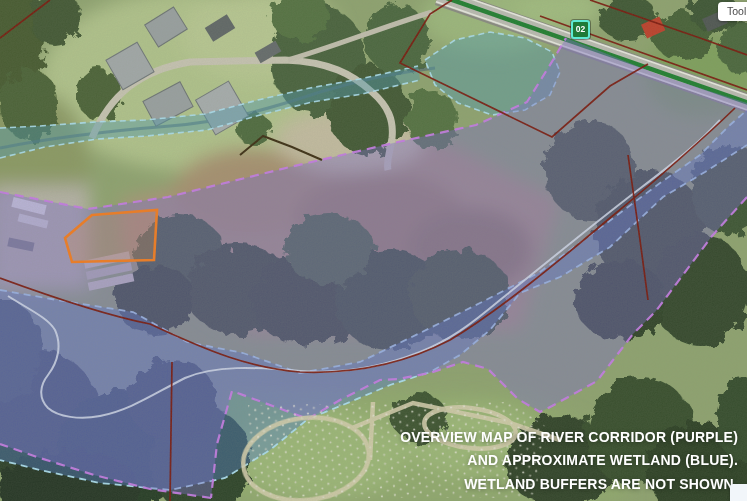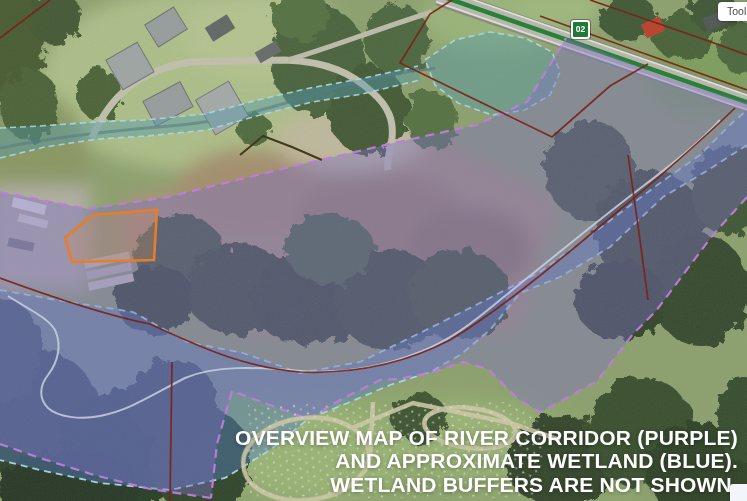--- a/index.html
+++ b/index.html
@@ -6,26 +6,26 @@
   #stage{position:relative;width:747px;height:501px;overflow:hidden;
          font-family:"Liberation Sans",sans-serif;background:#8fa36f;}
   #map-svg{position:absolute;left:0;top:0;}
   .ui-chip{position:absolute;background:#ffffff;border-radius:4px;
            box-shadow:0 1px 3px rgba(0,0,0,.35);}
   #tool-btn{left:718px;top:2px;width:46px;height:19px;
             font-size:10.5px;color:#4a4a4a;line-height:19px;padding-left:9px;
             box-sizing:border-box;cursor:pointer;}
   #corner-chip{left:730px;top:484px;width:24px;height:22px;background:#f2f6fa;border-radius:3px;}
   #route-shield{position:absolute;left:571px;top:20px;width:19px;height:19px;
-            background:#1f7a38;border:2px solid #ffffff;border-radius:3px;
+            background:#1f7a38;border:2px solid #5eead4;border-radius:3px;
             box-shadow:0 0 0 1px rgba(0,0,0,.35);
             color:#fff;font-size:8.5px;font-weight:bold;text-align:center;line-height:15px;
             box-sizing:border-box;}
   #caption{position:absolute;right:9px;bottom:5px;text-align:right;
-           color:#ffffff;font-weight:bold;font-size:21px;line-height:23.5px;
+           color:#ffffff;font-weight:bold;font-size:14px;line-height:23.5px;
            letter-spacing:.2px;text-shadow:0 1px 4px rgba(0,0,0,.35);}
 </style>
 </head>
 <body>
 
 <div id="stage">
 
 <svg id="map-svg" width="747" height="501" viewBox="0 0 747 501">
   <defs>
     <filter id="soft" x="-30%" y="-30%" width="160%" height="160%">

